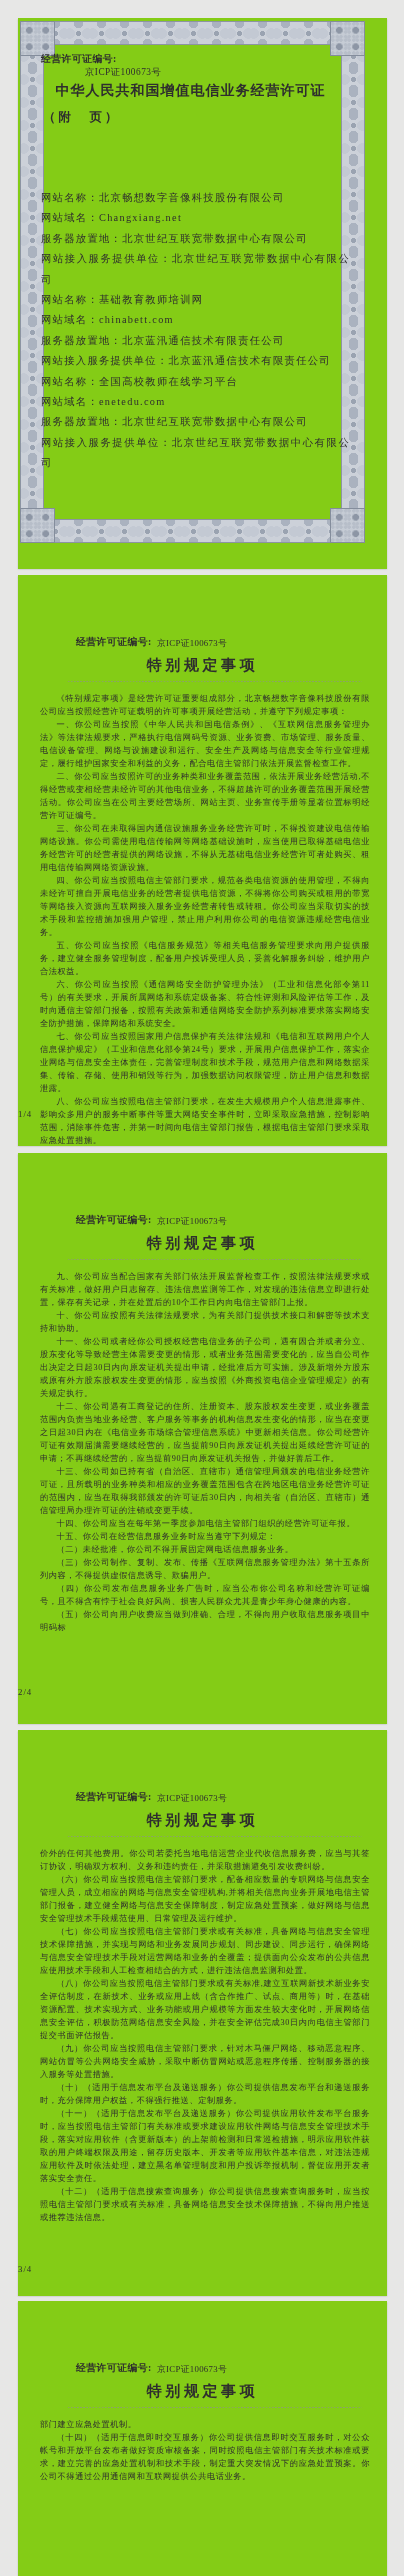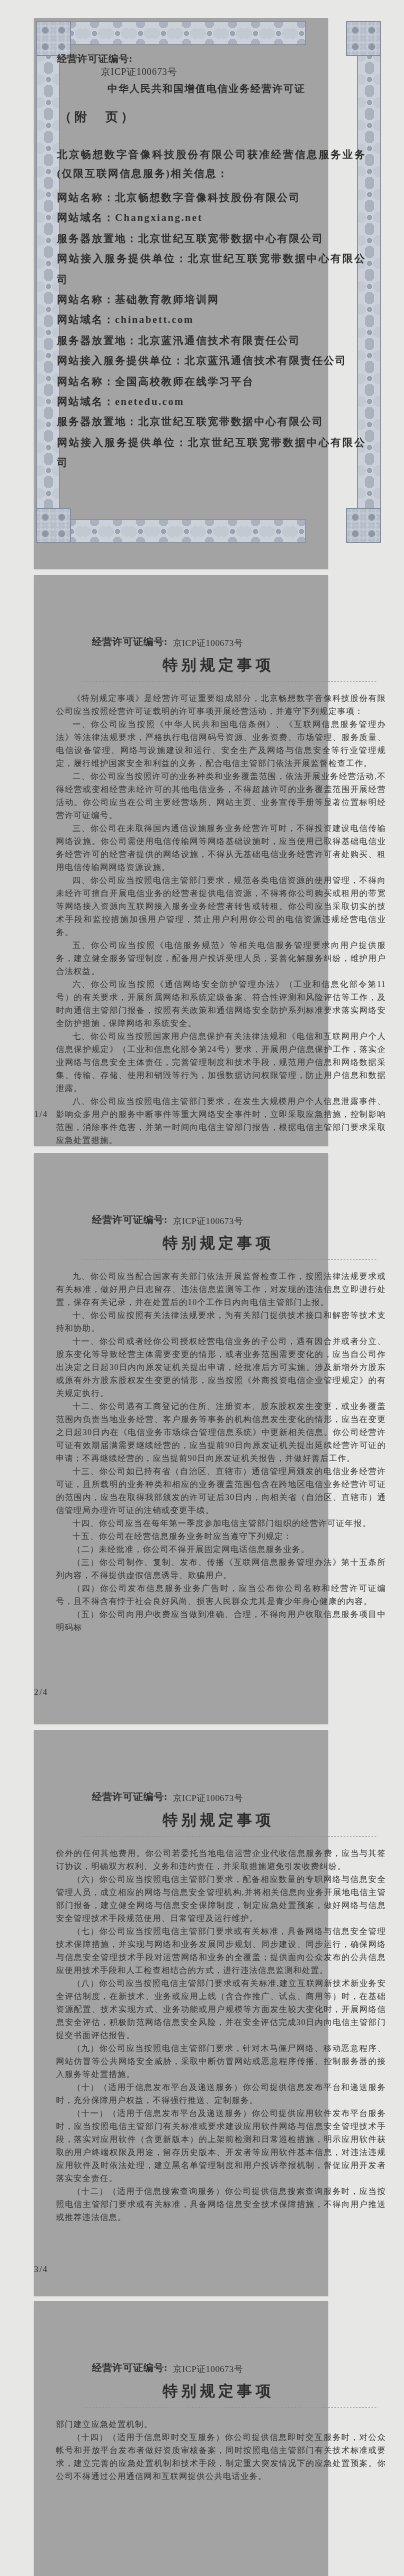--- a/index.html
+++ b/index.html
@@ -3,22 +3,22 @@
 <meta charset="utf-8">
 <style>
   html,body{margin:0;padding:0;}
   body{
     width:405px;height:2873px;position:relative;
     background:#e7e7e6;
     font-family:"Liberation Serif","DejaVu Serif",serif;
     color:#2e2e2e;
   }
   .page{
-    position:absolute;left:34px;width:294px;
-    background:#a3a3a3;
+    position:absolute;left:18px;width:369px;
+    background:#84cc16;
     box-shadow:0 0.5px 1.5px rgba(0,0,0,.22);
   }
   
   #page1{top:18px;height:551px;}
   .band{position:absolute;
     background:
       radial-gradient(circle at 50% 50%, #9aa3b1 15%, rgba(154,163,177,0) 16%),
       radial-gradient(circle at 12% 50%, #c3c9d3 22%, rgba(195,201,211,0) 23%),
       radial-gradient(circle at 88% 50%, #c3c9d3 22%, rgba(195,201,211,0) 23%),
       radial-gradient(circle at 50% 8%,  #aab2bf 18%, rgba(170,178,191,0) 19%),
@@ -45,27 +45,27 @@
     background-size:16.5px 16.5px,8.2px 8.2px,8.2px 8.2px,8.2px 8.2px,8.2px 8.2px,auto;
     border:0.5px solid #848d9c;}
   .corner.tl{left:1.5px;top:2.6px;}
   .corner.tr{left:312px;top:2.6px;}
   .corner.bl{left:1.5px;top:490px;}
   .corner.br{left:312px;top:490px;}
 
   .cert-no-label{position:absolute;left:23px;top:35px;font-size:9.8px;font-weight:bold;letter-spacing:0.5px;}
   .cert-no-value{position:absolute;left:67px;top:48px;font-size:9.3px;letter-spacing:0.5px;}
   .cert-title{position:absolute;left:25px;width:295px;top:64px;text-align:center;
-    font-size:10px;font-weight:bold;letter-spacing:1px;}
+    font-size:14px;font-weight:bold;letter-spacing:1px;}
   .cert-subtitle{position:absolute;left:25px;width:295px;top:91px;
     font-size:12.4px;font-weight:bold;letter-spacing:3.1px;}
   .cert-intro{position:absolute;left:23px;top:127px;width:309px;
     font-size:10.3px;line-height:19px;letter-spacing:1.3px;font-weight:bold;text-align:justify;}
   .site-list{position:absolute;left:23px;top:170px;width:309px;}
-  .site-line{font-size:10.3px;line-height:20.4px;letter-spacing:1.3px;font-weight:bold;text-align:justify;}
+  .site-line{font-size:10.3px;line-height:20.4px;letter-spacing:1.3px;font-weight:normal;text-align:justify;}
 
   
   .prov{height:571px;}
   #prov-page-0{top:575px;}
   #prov-page-1{top:1153px;}
   #prov-page-2{top:1730px;height:566px;}
   #prov-page-3{top:2301px;height:568px;}
   .prov-head{position:absolute;left:22px;top:61px;white-space:nowrap;padding-left:36px;}
   .prov-head .lbl{font-size:9.8px;font-weight:bold;letter-spacing:0.5px;}
   .prov-head .val{font-size:8.8px;letter-spacing:0.3px;margin-left:3.1px;position:relative;top:1px;}
@@ -91,21 +91,20 @@
   <div class="band v right"></div>
   <div class="corner tl"></div>
   <div class="corner tr"></div>
   <div class="corner bl"></div>
   <div class="corner br"></div>
 
   <div class="cert-no-label">经营许可证编号:</div>
   <div class="cert-no-value">京ICP证100673号</div>
   <div class="cert-title">中华人民共和国增值电信业务经营许可证</div>
   <div class="cert-subtitle">（附　页）</div>
-  <div class="cert-intro">北京畅想数字音像科技股份有限公司获准经营信息服务业务(仅限互联网信息服务)相关信息：</div>
   <div class="site-list" id="site-list">
       <div class="site-line">网站名称：北京畅想数字音像科技股份有限公司</div>
       <div class="site-line">网站域名：Changxiang.net</div>
       <div class="site-line">服务器放置地：北京世纪互联宽带数据中心有限公司</div>
       <div class="site-line">网站接入服务提供单位：北京世纪互联宽带数据中心有限公司</div>
       <div class="site-line">网站名称：基础教育教师培训网</div>
       <div class="site-line">网站域名：chinabett.com</div>
       <div class="site-line">服务器放置地：北京蓝汛通信技术有限责任公司</div>
       <div class="site-line">网站接入服务提供单位：北京蓝汛通信技术有限责任公司</div>
       <div class="site-line">网站名称：全国高校教师在线学习平台</div>

